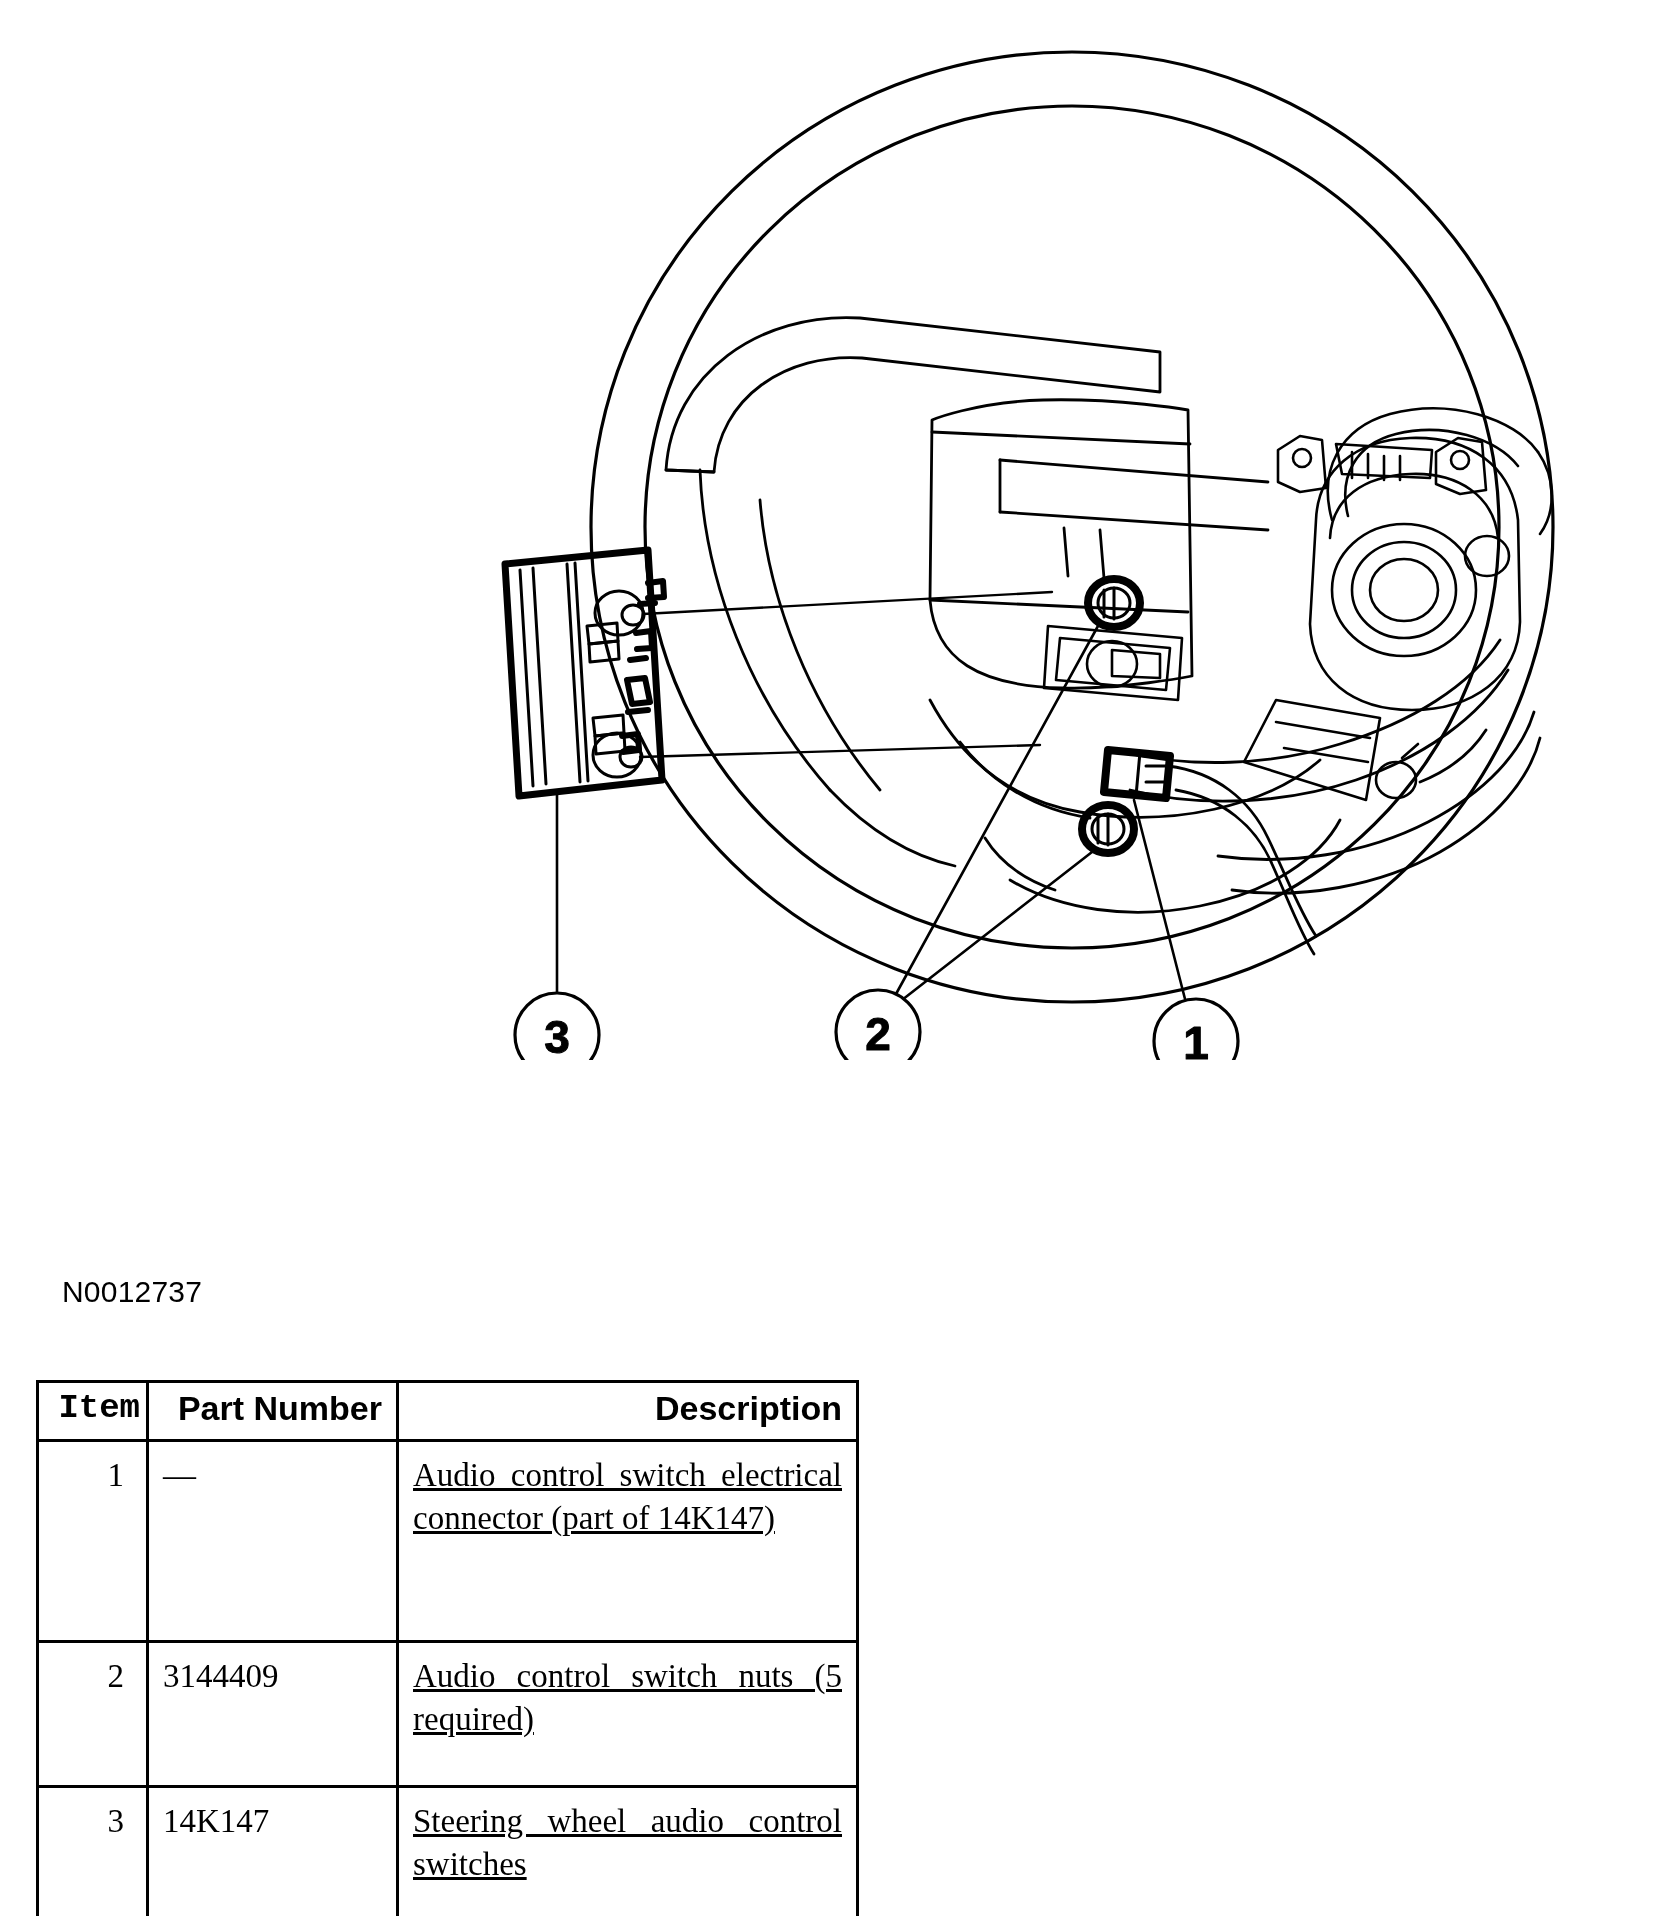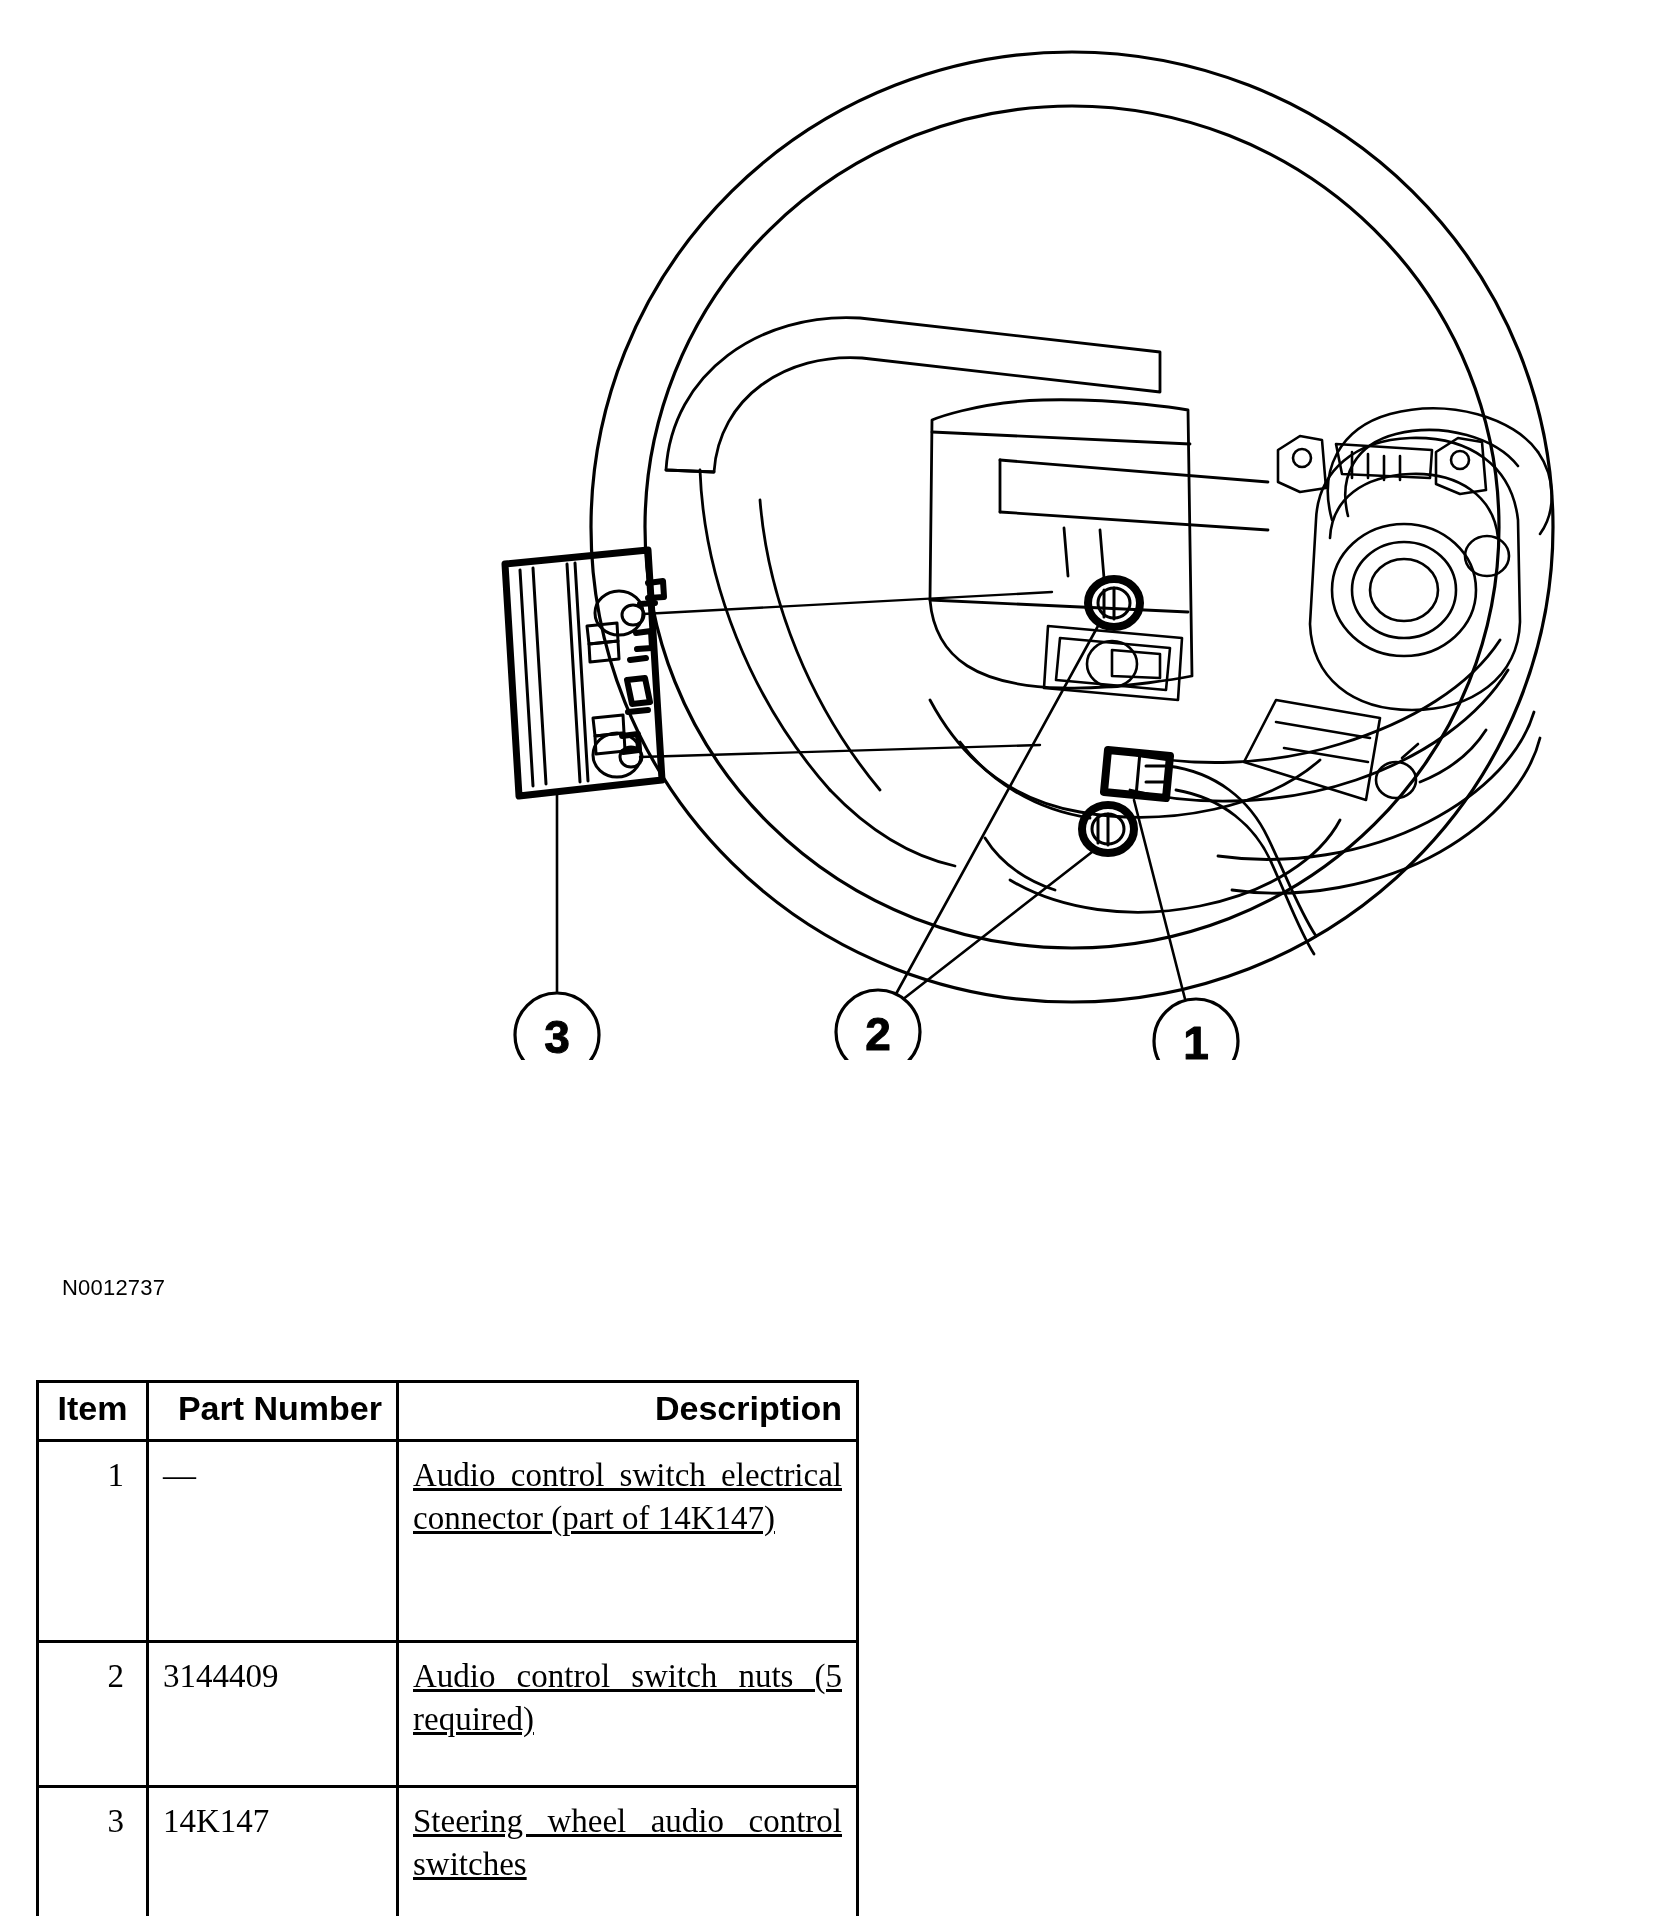--- a/index.html
+++ b/index.html
@@ -38,21 +38,21 @@
     dominant-baseline: central;
     fill: #000;
   }
 
   
   #figure-id {
     position: absolute;
     left: 62px;
     top: 1275px;
     font-family: "Liberation Sans", sans-serif;
-    font-size: 22px;
+    font-size: 30px;
     letter-spacing: 0.2px;
     color: #000;
     white-space: nowrap;
   }
 
   
   #parts-table {
     position: absolute;
     left: 36px;
     top: 1380px;
@@ -72,21 +72,21 @@
 
   #parts-table thead th {
     font-family: "Liberation Sans", sans-serif;
     font-weight: 700;
     font-size: 34px;
     text-align: right;
     padding: 8px 14px 12px 14px;
     line-height: 1.05;
     white-space: nowrap;
   }
-  #parts-table thead th.h-item { text-align: center; padding-left: 6px; padding-right: 6px;}
+  #parts-table thead th.h-item { text-align: right; padding-left: 6px; padding-right: 6px; font-family: Liberation Mono, monospace;}
 
   #parts-table tbody td {
     font-family: "Liberation Serif", serif;
     font-size: 33px;
     line-height: 1.30;
     padding: 12px 14px 18px 14px;
   }
   #parts-table tbody td.cell-item {
     text-align: right;
     padding-right: 22px;

